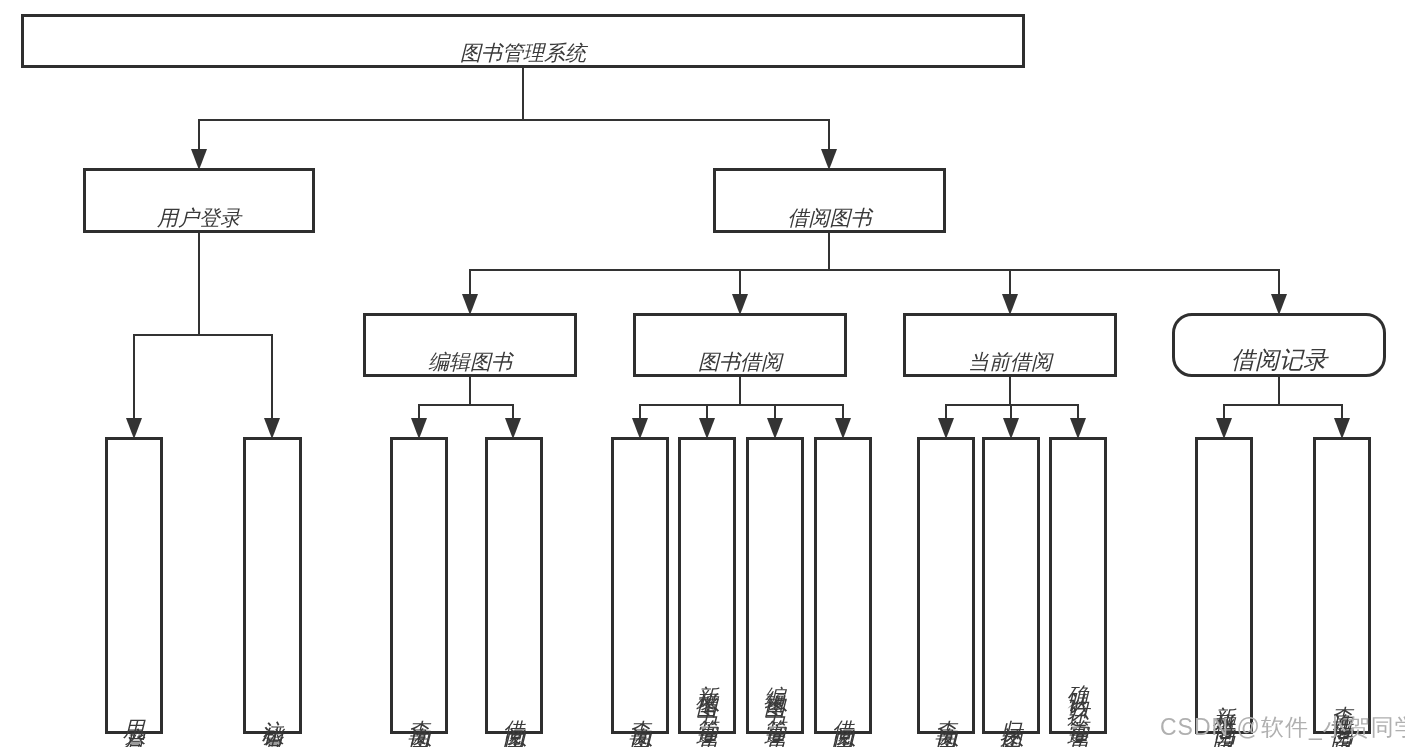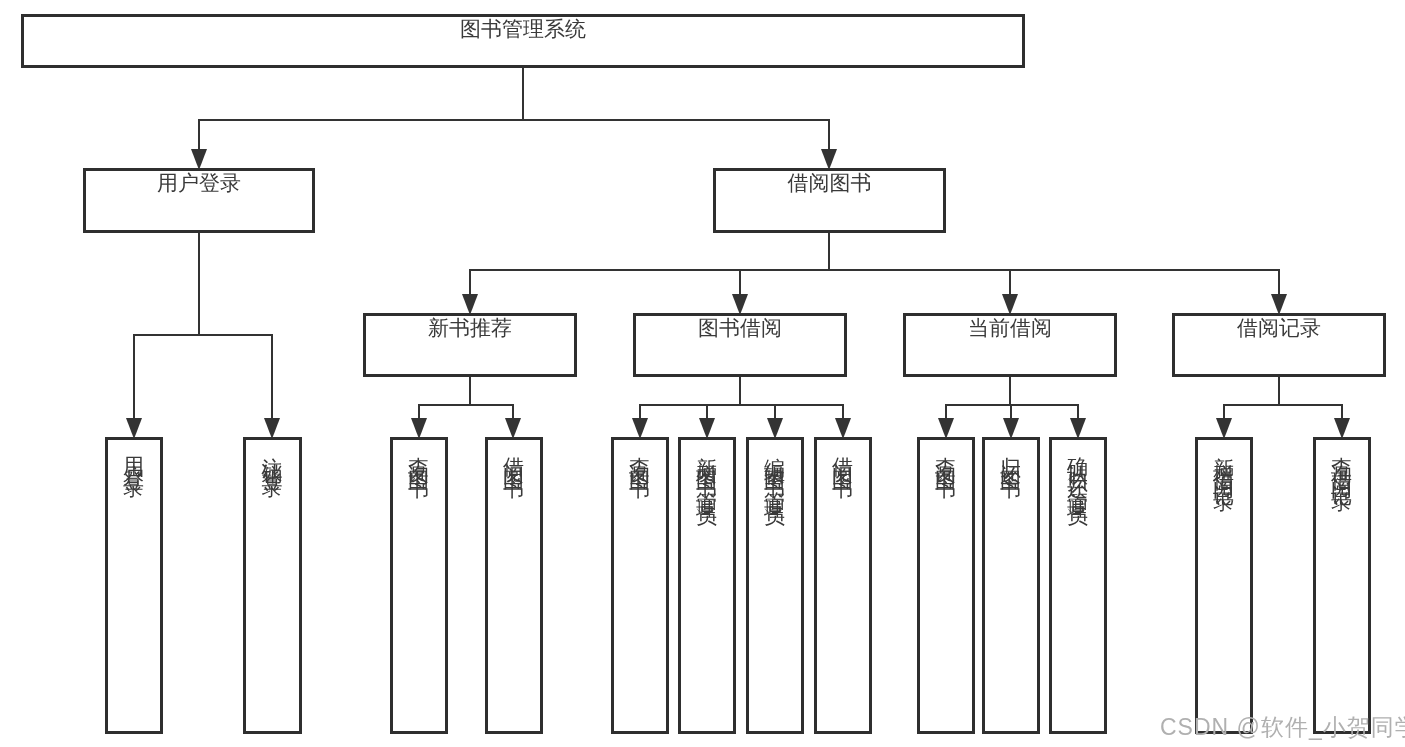--- a/index.html
+++ b/index.html
@@ -10,23 +10,24 @@
     background: #ffffff;
     overflow: hidden;
     font-family: "Liberation Sans", "DejaVu Sans", sans-serif;
   }
   .node {
     position: absolute;
     box-sizing: border-box;
     border: 3px solid var(--border-color, #2f2f2f);
     background: #ffffff;
     display: flex;
-    align-items: flex-start;
+    align-items: flex-end;
     justify-content: center;
     color: var(--text-color, #3a3a3a);
+    font-style: italic;
   }
   .node span { white-space: nowrap; line-height: 1.15; }
   .node.vert span {
     writing-mode: vertical-lr;
     text-orientation: mixed;
     letter-spacing: 7px;
     line-height: 1;
   }
   .vline, .hline {
     position: absolute;
@@ -114,29 +115,29 @@
     <div class="node" style="left: 21px; top: 14px; width: 1004px; height: 54px; font-size: 21px;">
       <span>图书管理系统</span>
     </div>
     <div class="node" style="left: 83px; top: 168px; width: 232px; height: 65px; font-size: 21px;">
       <span>用户登录</span>
     </div>
     <div class="node" style="left: 713px; top: 168px; width: 233px; height: 65px; font-size: 21px;">
       <span>借阅图书</span>
     </div>
     <div class="node" style="left: 363px; top: 313px; width: 214px; height: 64px; font-size: 21px;">
-      <span>新书推荐</span>
+      <span>编辑图书</span>
     </div>
     <div class="node" style="left: 903px; top: 313px; width: 214px; height: 64px; font-size: 21px;">
       <span>当前借阅</span>
     </div>
     <div class="node" style="left: 633px; top: 313px; width: 214px; height: 64px; font-size: 21px;">
       <span>图书借阅</span>
     </div>
-    <div class="node" style="left: 1172px; top: 313px; width: 214px; height: 64px; font-size: 21px;">
+    <div class="node" style="left: 1172px; top: 313px; width: 214px; height: 64px; font-size: 24px; border-radius: 20px;">
       <span>借阅记录</span>
     </div>
     <div class="node vert" style="left: 105px; top: 437px; width: 58px; height: 297px; font-size: 21px;">
       <span>用户登录</span>
     </div>
     <div class="node vert" style="left: 243px; top: 437px; width: 59px; height: 297px; font-size: 21px;">
       <span>注销登录</span>
     </div>
     <div class="node vert" style="left: 390px; top: 437px; width: 58px; height: 297px; font-size: 21px;">
       <span>查询图书</span>

